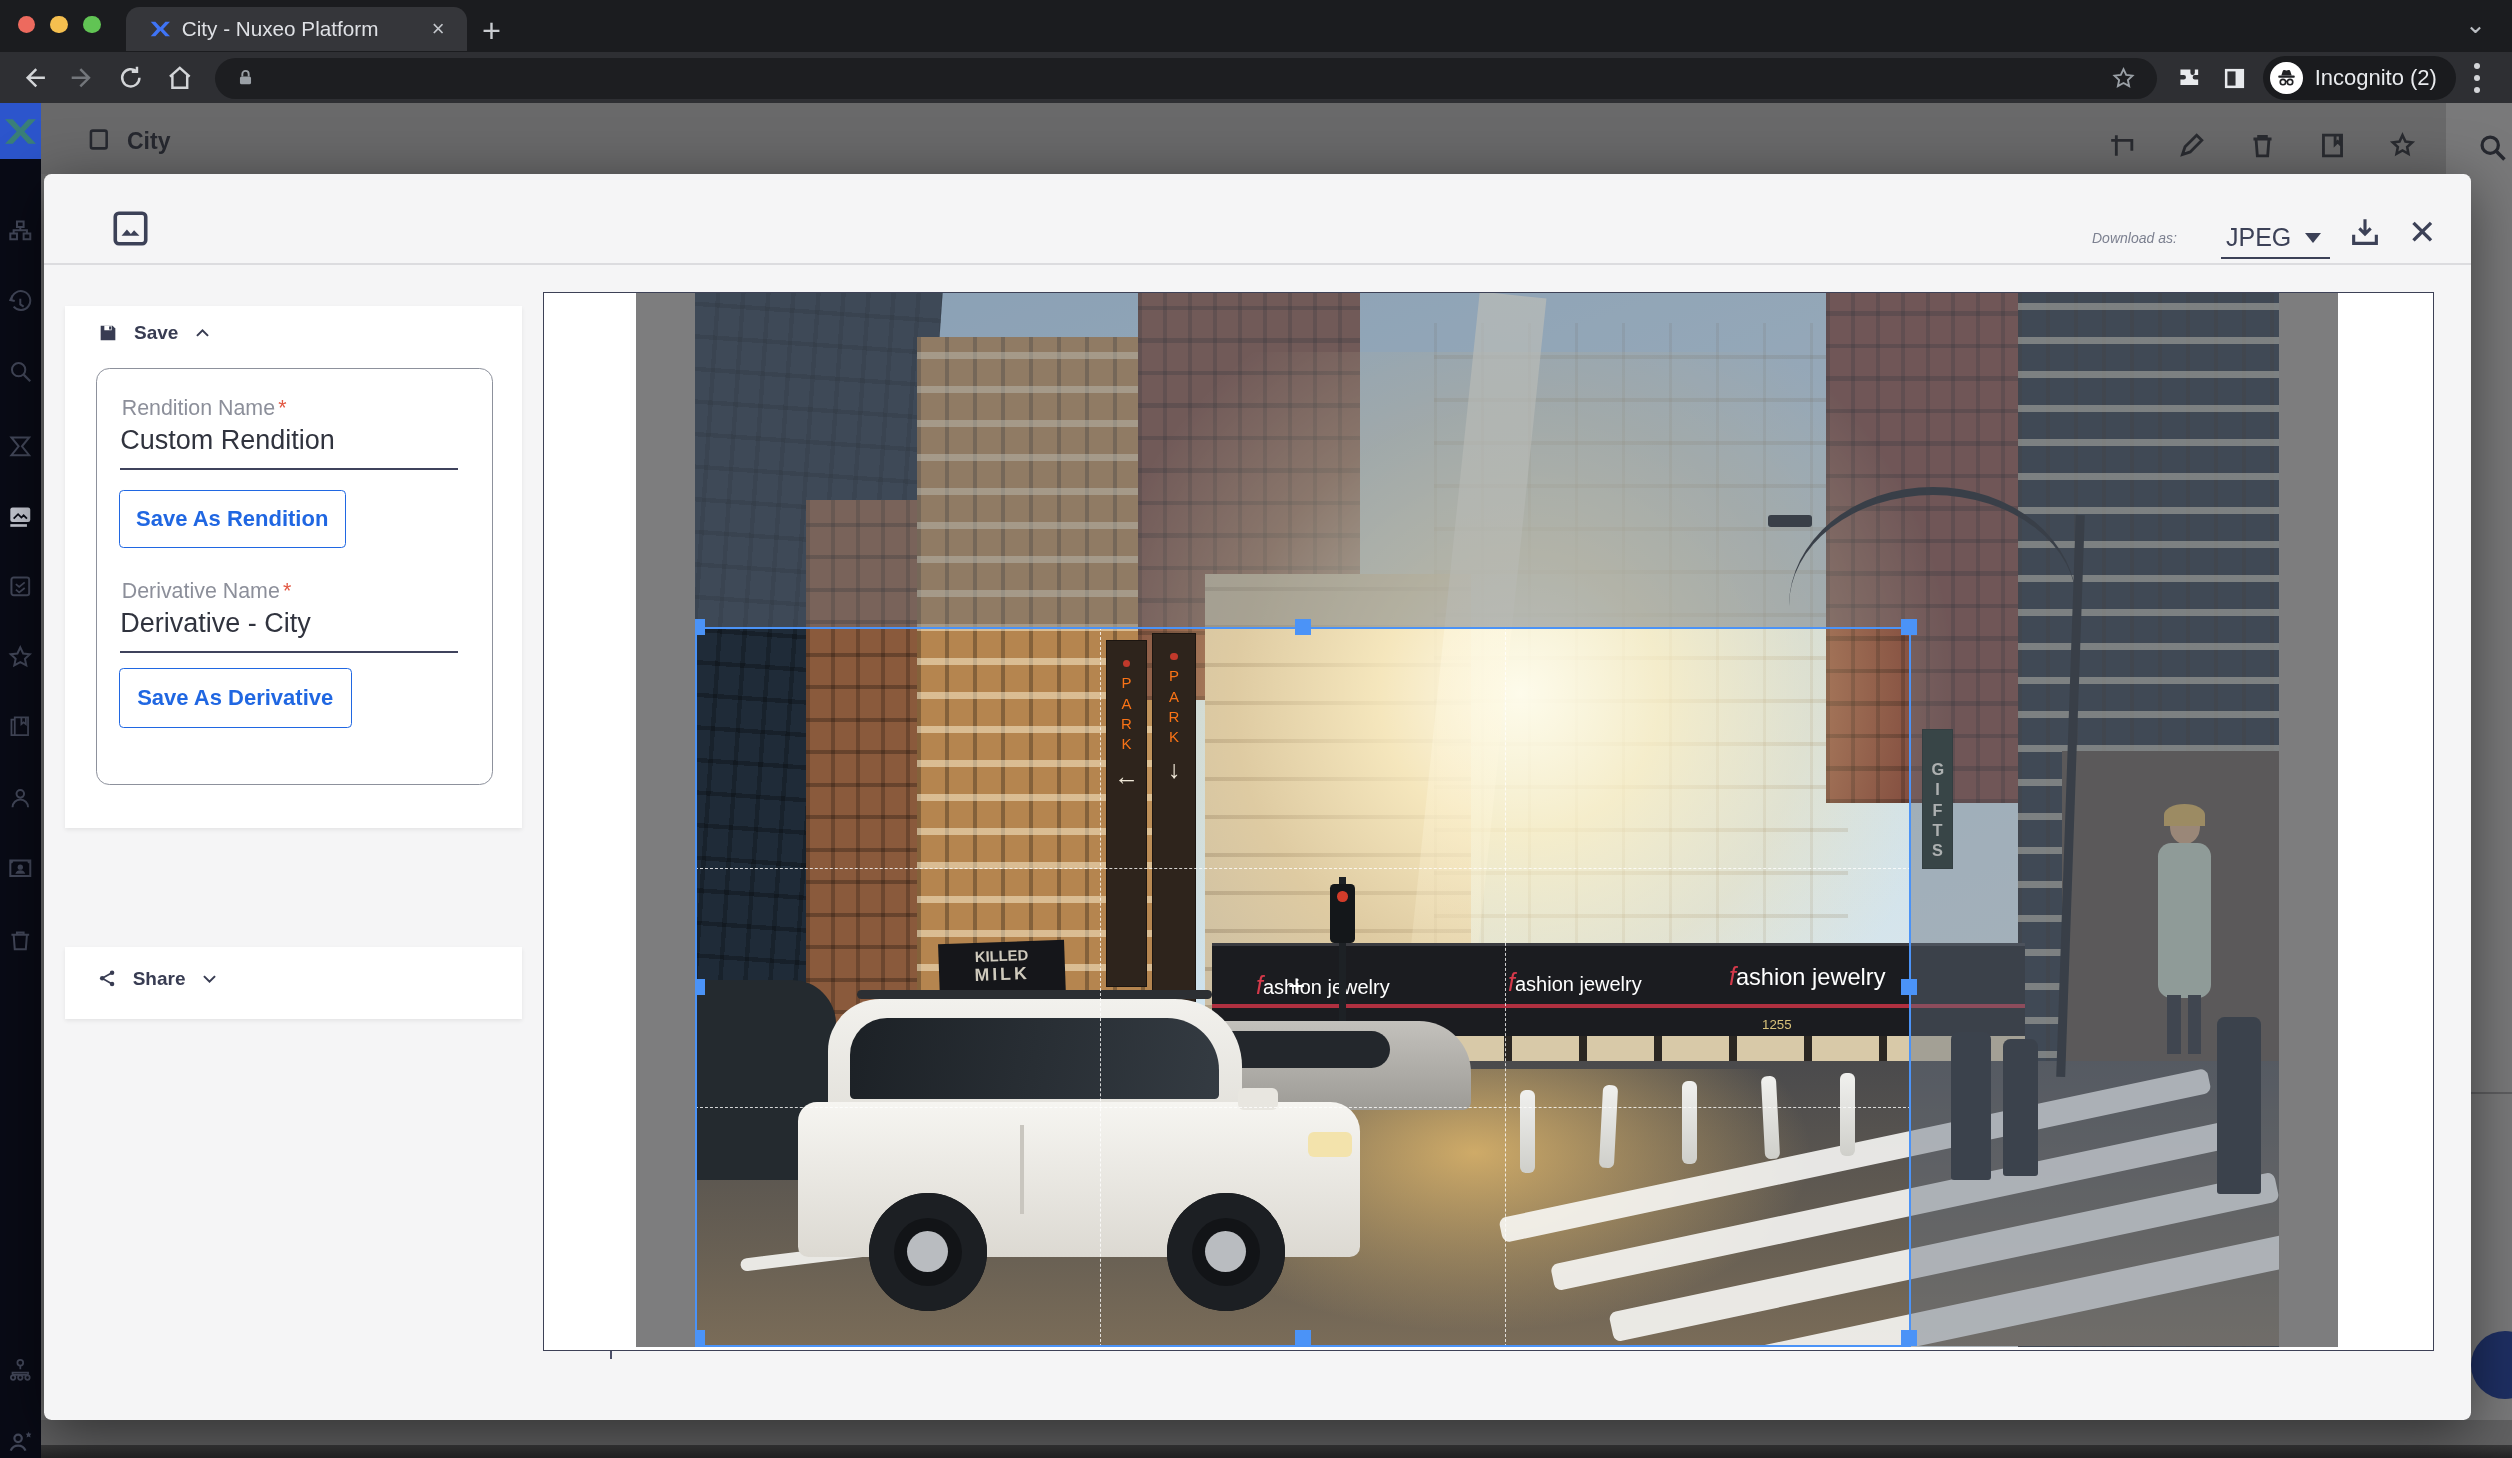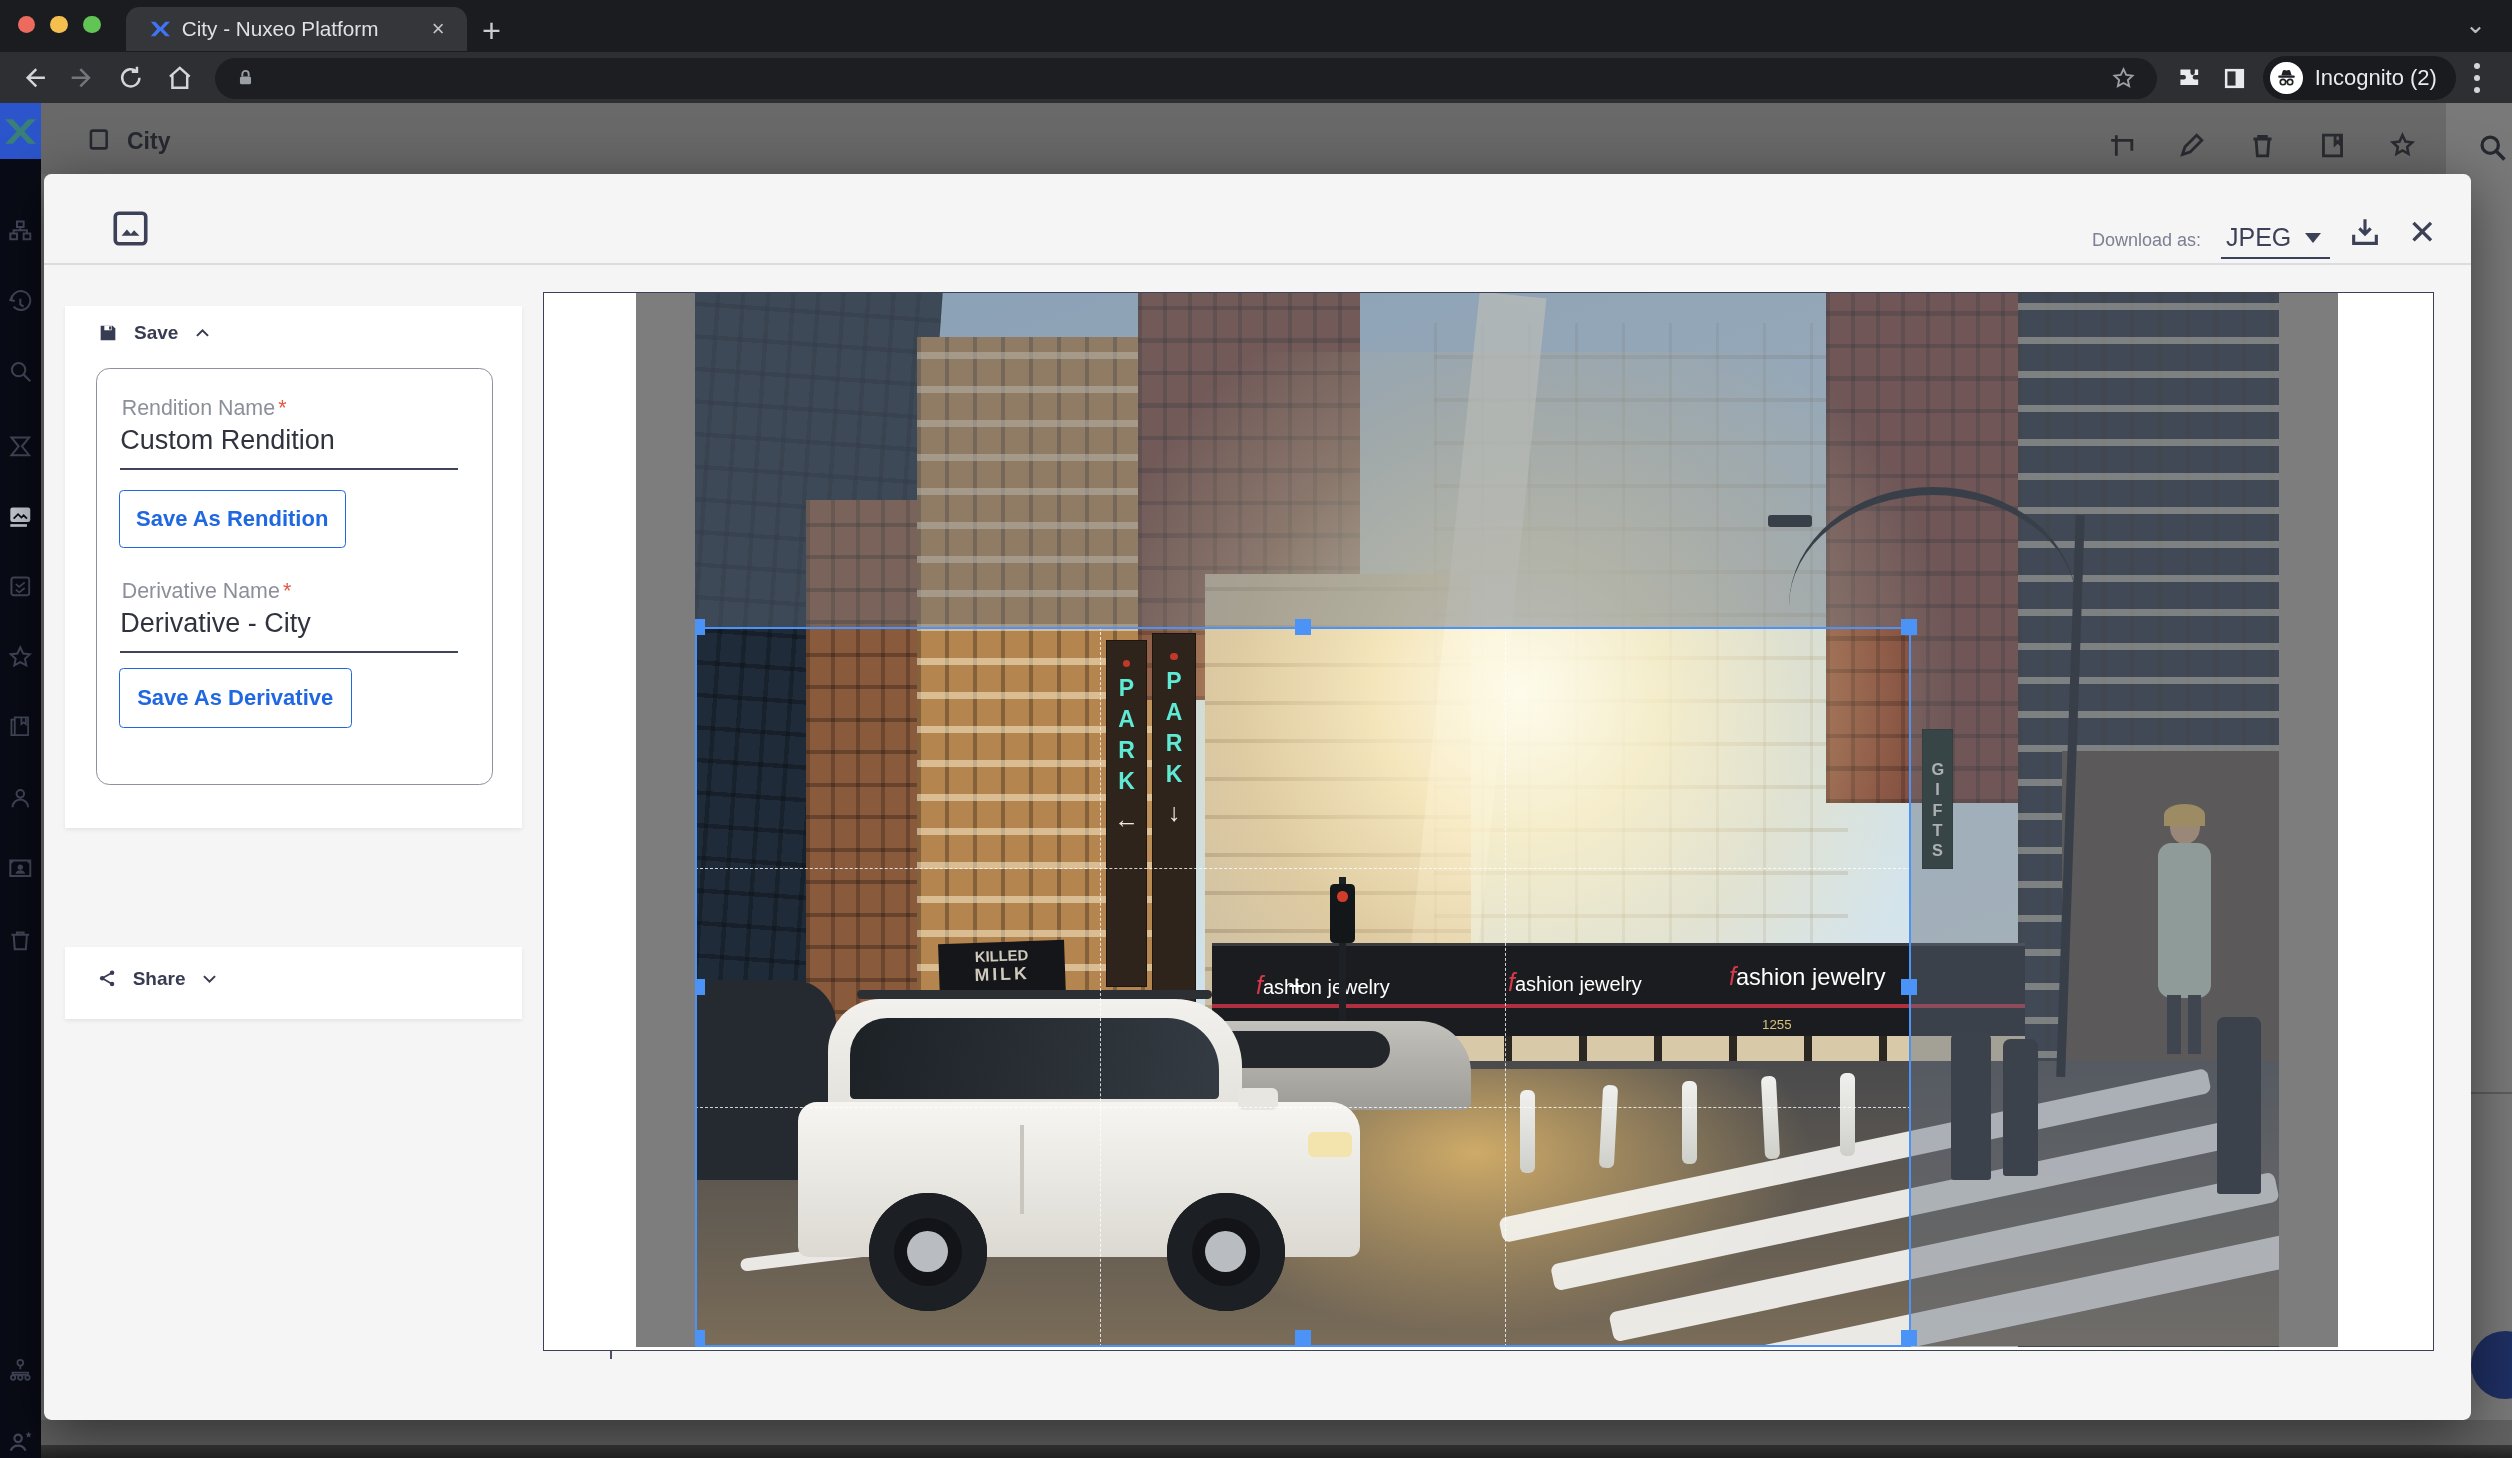--- a/index.html
+++ b/index.html
@@ -42,21 +42,21 @@
   
   .rail{left:0;top:103px;width:41px;height:1355px;background:#090b16;}
   .rail-logo{left:0;top:103px;width:41px;height:56px;background:#2c55cc;display:flex;align-items:center;justify-content:center;}
   .rail-ic{left:7.4px;color:#43485a;}
   .rail-ic.active{color:#c7cad4;}
 
   
   .dialog{left:44px;top:174px;width:2427px;height:1246px;background:#f5f5f6;border-radius:7.4px;
           box-shadow:0 13.3px 59px rgba(0,0,0,.5);}
   .dlg-title{left:118px;top:197px;font-size:47px;color:#3c4157;letter-spacing:0.4px;}
-  .dl-label{font-size:18px;color:#7c8090;}
+  .dl-label{font-size:14px;color:#7c8090;font-style:italic;}
   .sel-val{font-size:25px;color:#3c4157;}
   .sel-line{left:2221px;top:247px;width:109px;height:2.2px;background:#3c4157;}
   .caret{width:0;height:0;border-left:8.1px solid transparent;border-right:8.1px solid transparent;border-top:10.3px solid #3c4157;}
   .xclose{font-size:34px;color:#3c4157;font-weight:300;}
   .hdr-rule{left:0px;top:89px;width:2427px;height:1.5px;background:#dcdcdf;}
 
   .col-border{left:566px;top:121px;width:1.5px;height:1064px;background:#4b4f68;}
   .blk{left:20.7px;width:457px;background:#fff;box-shadow:0 1.5px 4.4px rgba(0,0,0,.07);}
   .sec-head{display:flex;align-items:center;gap:14.8px;padding:16.3px 0 0 32.5px;color:#383c52;}
   .sec-label{font-size:19px;font-weight:bold;color:#383c52;}
@@ -71,21 +71,21 @@
   .viewer{left:499px;top:118px;width:1889px;height:1057px;border:1.5px solid #3d4156;background:#fff;}
   .canvas{left:92px;top:0px;width:1702px;height:1054px;background:#7d7d7e;}
   .photo{left:151px;top:0px;width:1584px;height:1054px;overflow:hidden;background:linear-gradient(160deg,#a9c9e2,#cfe2ec 55%,#e8ecea);}
 
   
   .grid-win{background-image:repeating-linear-gradient(0deg,rgba(0,0,0,.25) 0 4.4px,transparent 4.4px 32.5px),
             repeating-linear-gradient(90deg,rgba(0,0,0,.22) 0 4.4px,transparent 4.4px 25px);}
   .grid-lit{background-image:repeating-linear-gradient(0deg,rgba(255,244,214,.5) 0 7.4px,transparent 7.4px 34px),
             repeating-linear-gradient(90deg,rgba(40,30,20,.35) 0 4.4px,transparent 4.4px 28px);}
   .park{background:#2e241c;border:1.5px solid #1c1510;display:flex;flex-direction:column;align-items:center;padding-top:19px;box-sizing:border-box;}
-  .park-txt{width:1.35ch;word-break:break-all;font-size:23px;line-height:1.35;font-weight:bold;color:#5eead4;text-align:center;}
+  .park-txt{width:1.35ch;word-break:break-all;font-size:15px;line-height:1.35;font-weight:normal;color:#f97316;text-align:center;}
   .park-arrow{color:#f0e8d8;font-size:25px;margin-top:7.4px;}
   .store-sign{display:block;font-size:20px;color:#fff;}
   .store-sign::first-letter{color:#d4394a;font-style:italic;font-size:25px;}
   .gifts-txt{width:1.3ch;word-break:break-all;font-size:16.3px;line-height:1.25;font-weight:bold;color:#e9e6da;text-align:center;margin-top:23px;}
   .bollard{width:14.8px;height:83px;background:linear-gradient(#f0f0ee,#cfcfca);border-radius:5.9px;}
   .ped{background:#1b1e24;border-radius:7.4px 7.4px 3px 3px;}
   .stripe{position:absolute;background:rgba(250,250,248,.88);border-radius:7.4px;transform:rotate(-12deg);}
 
   
   .dim{background:rgba(100,110,126,.45);}

